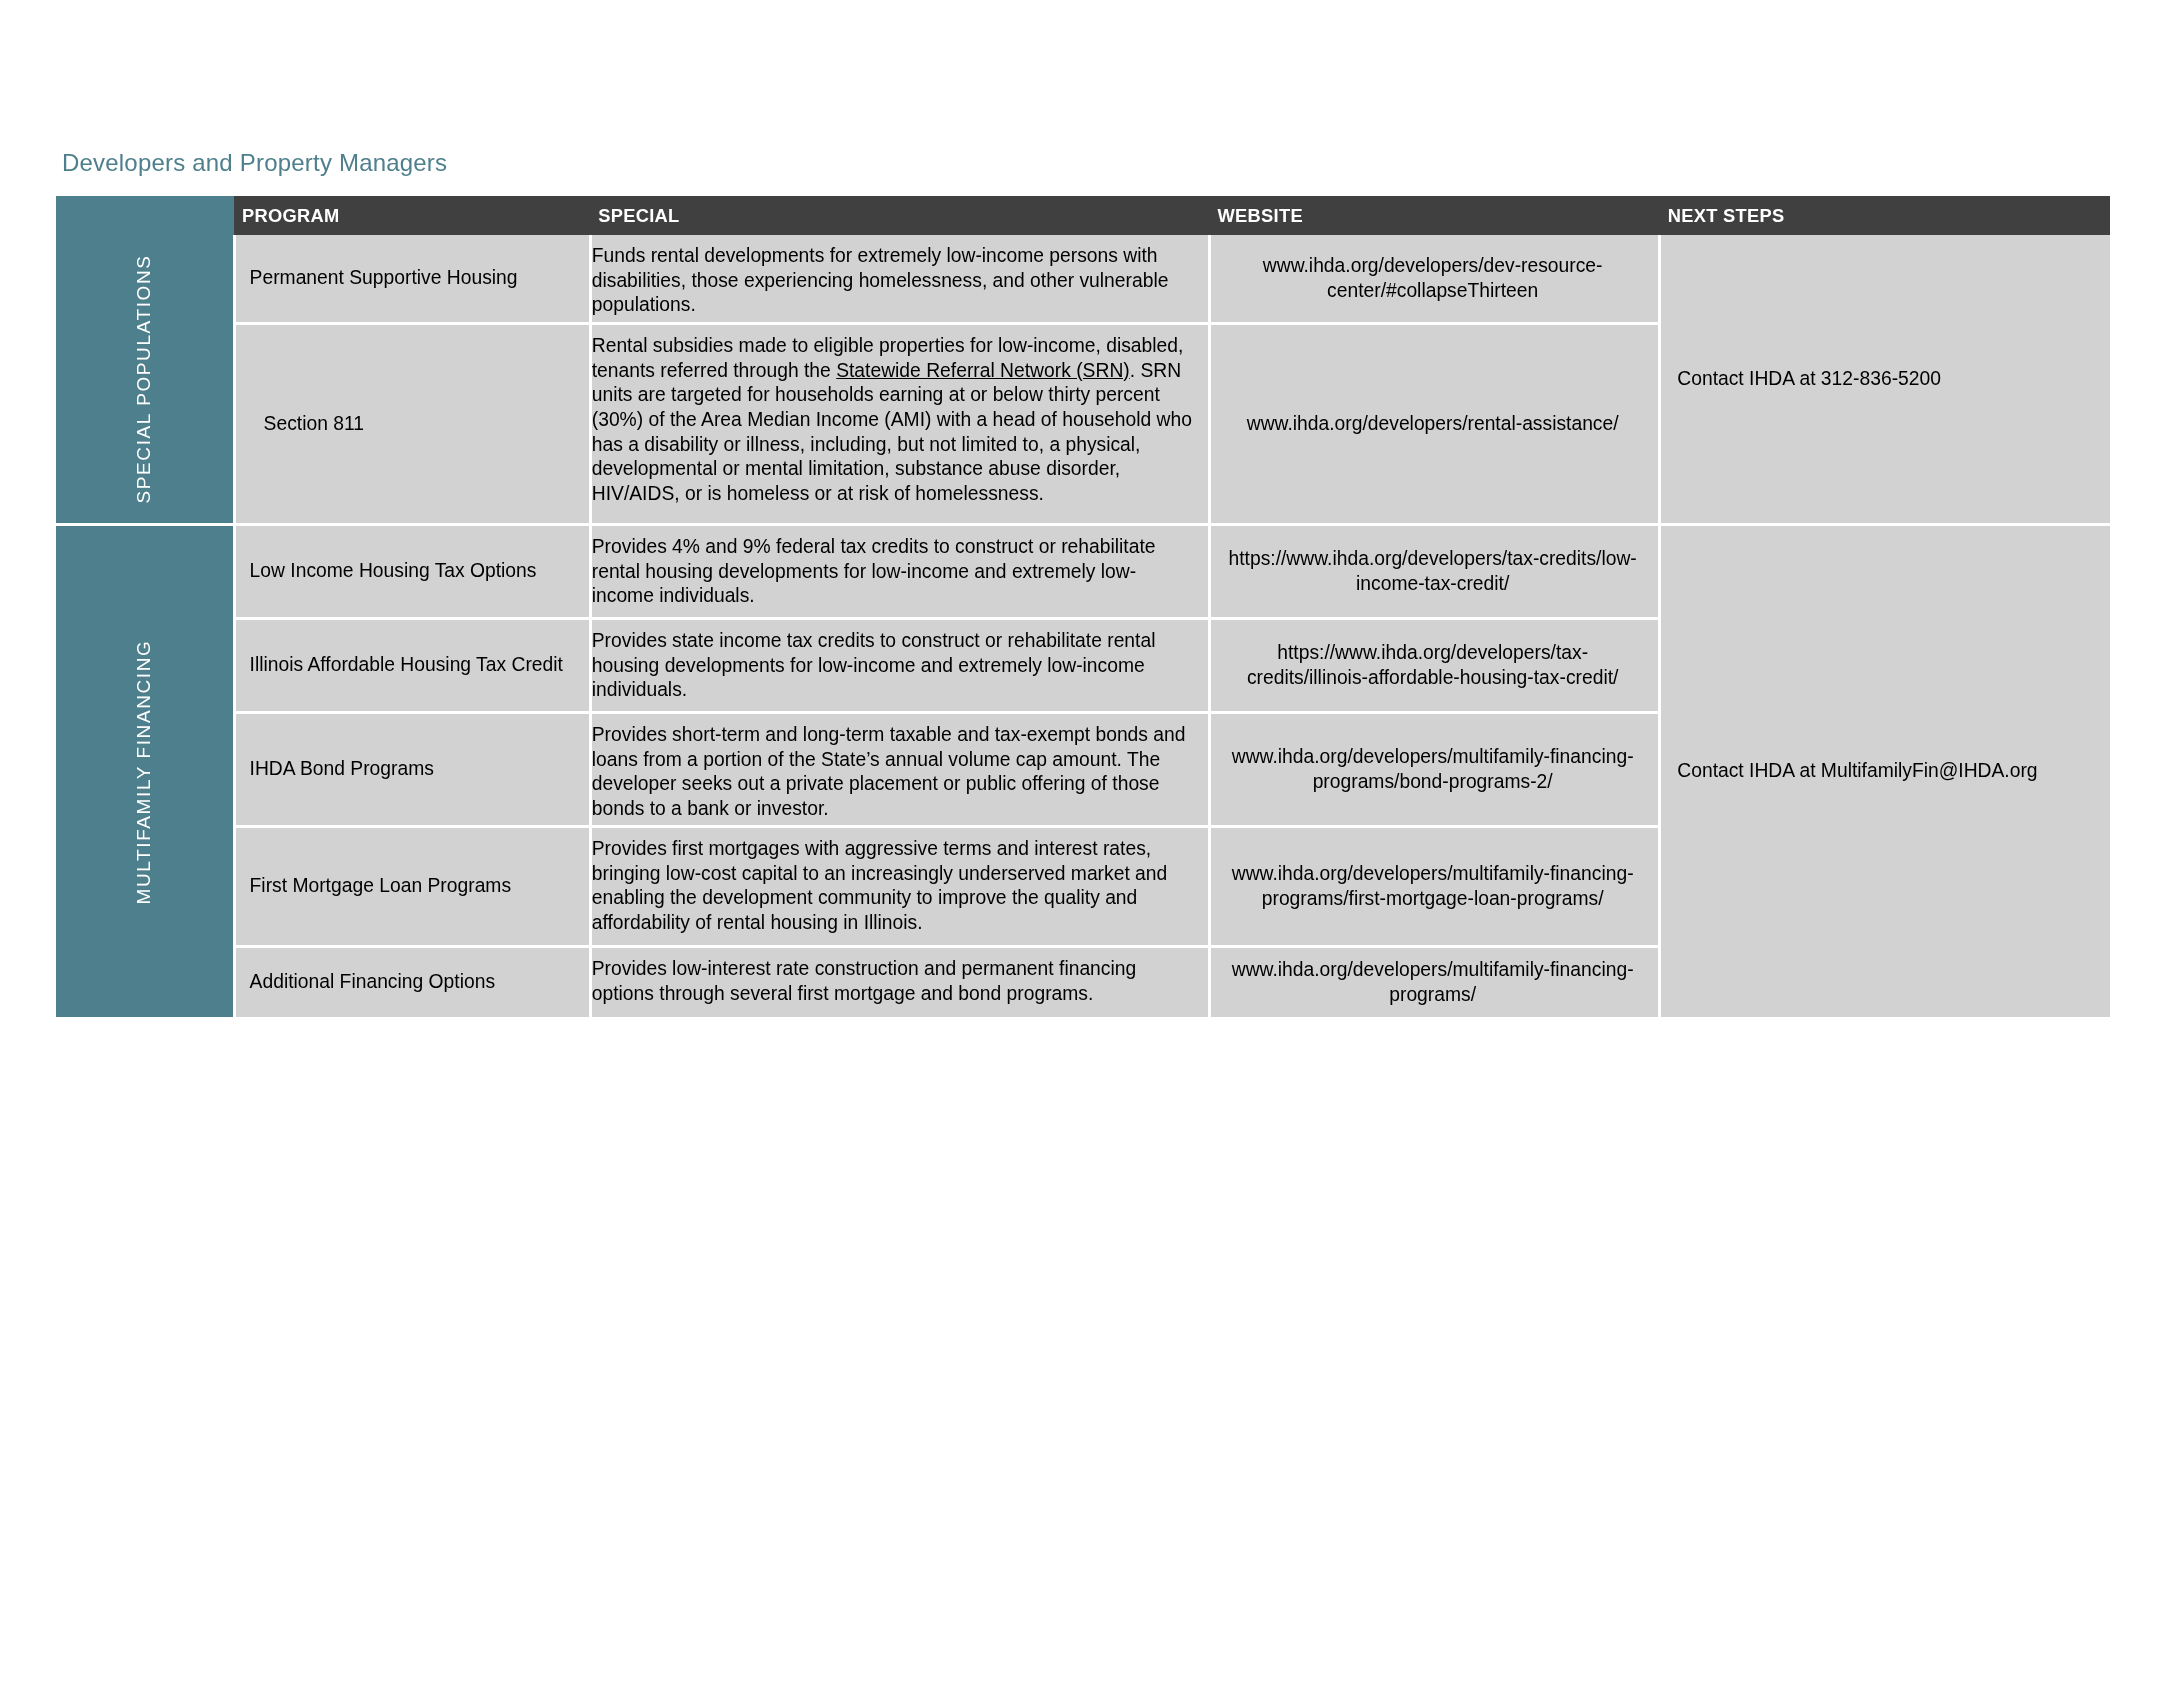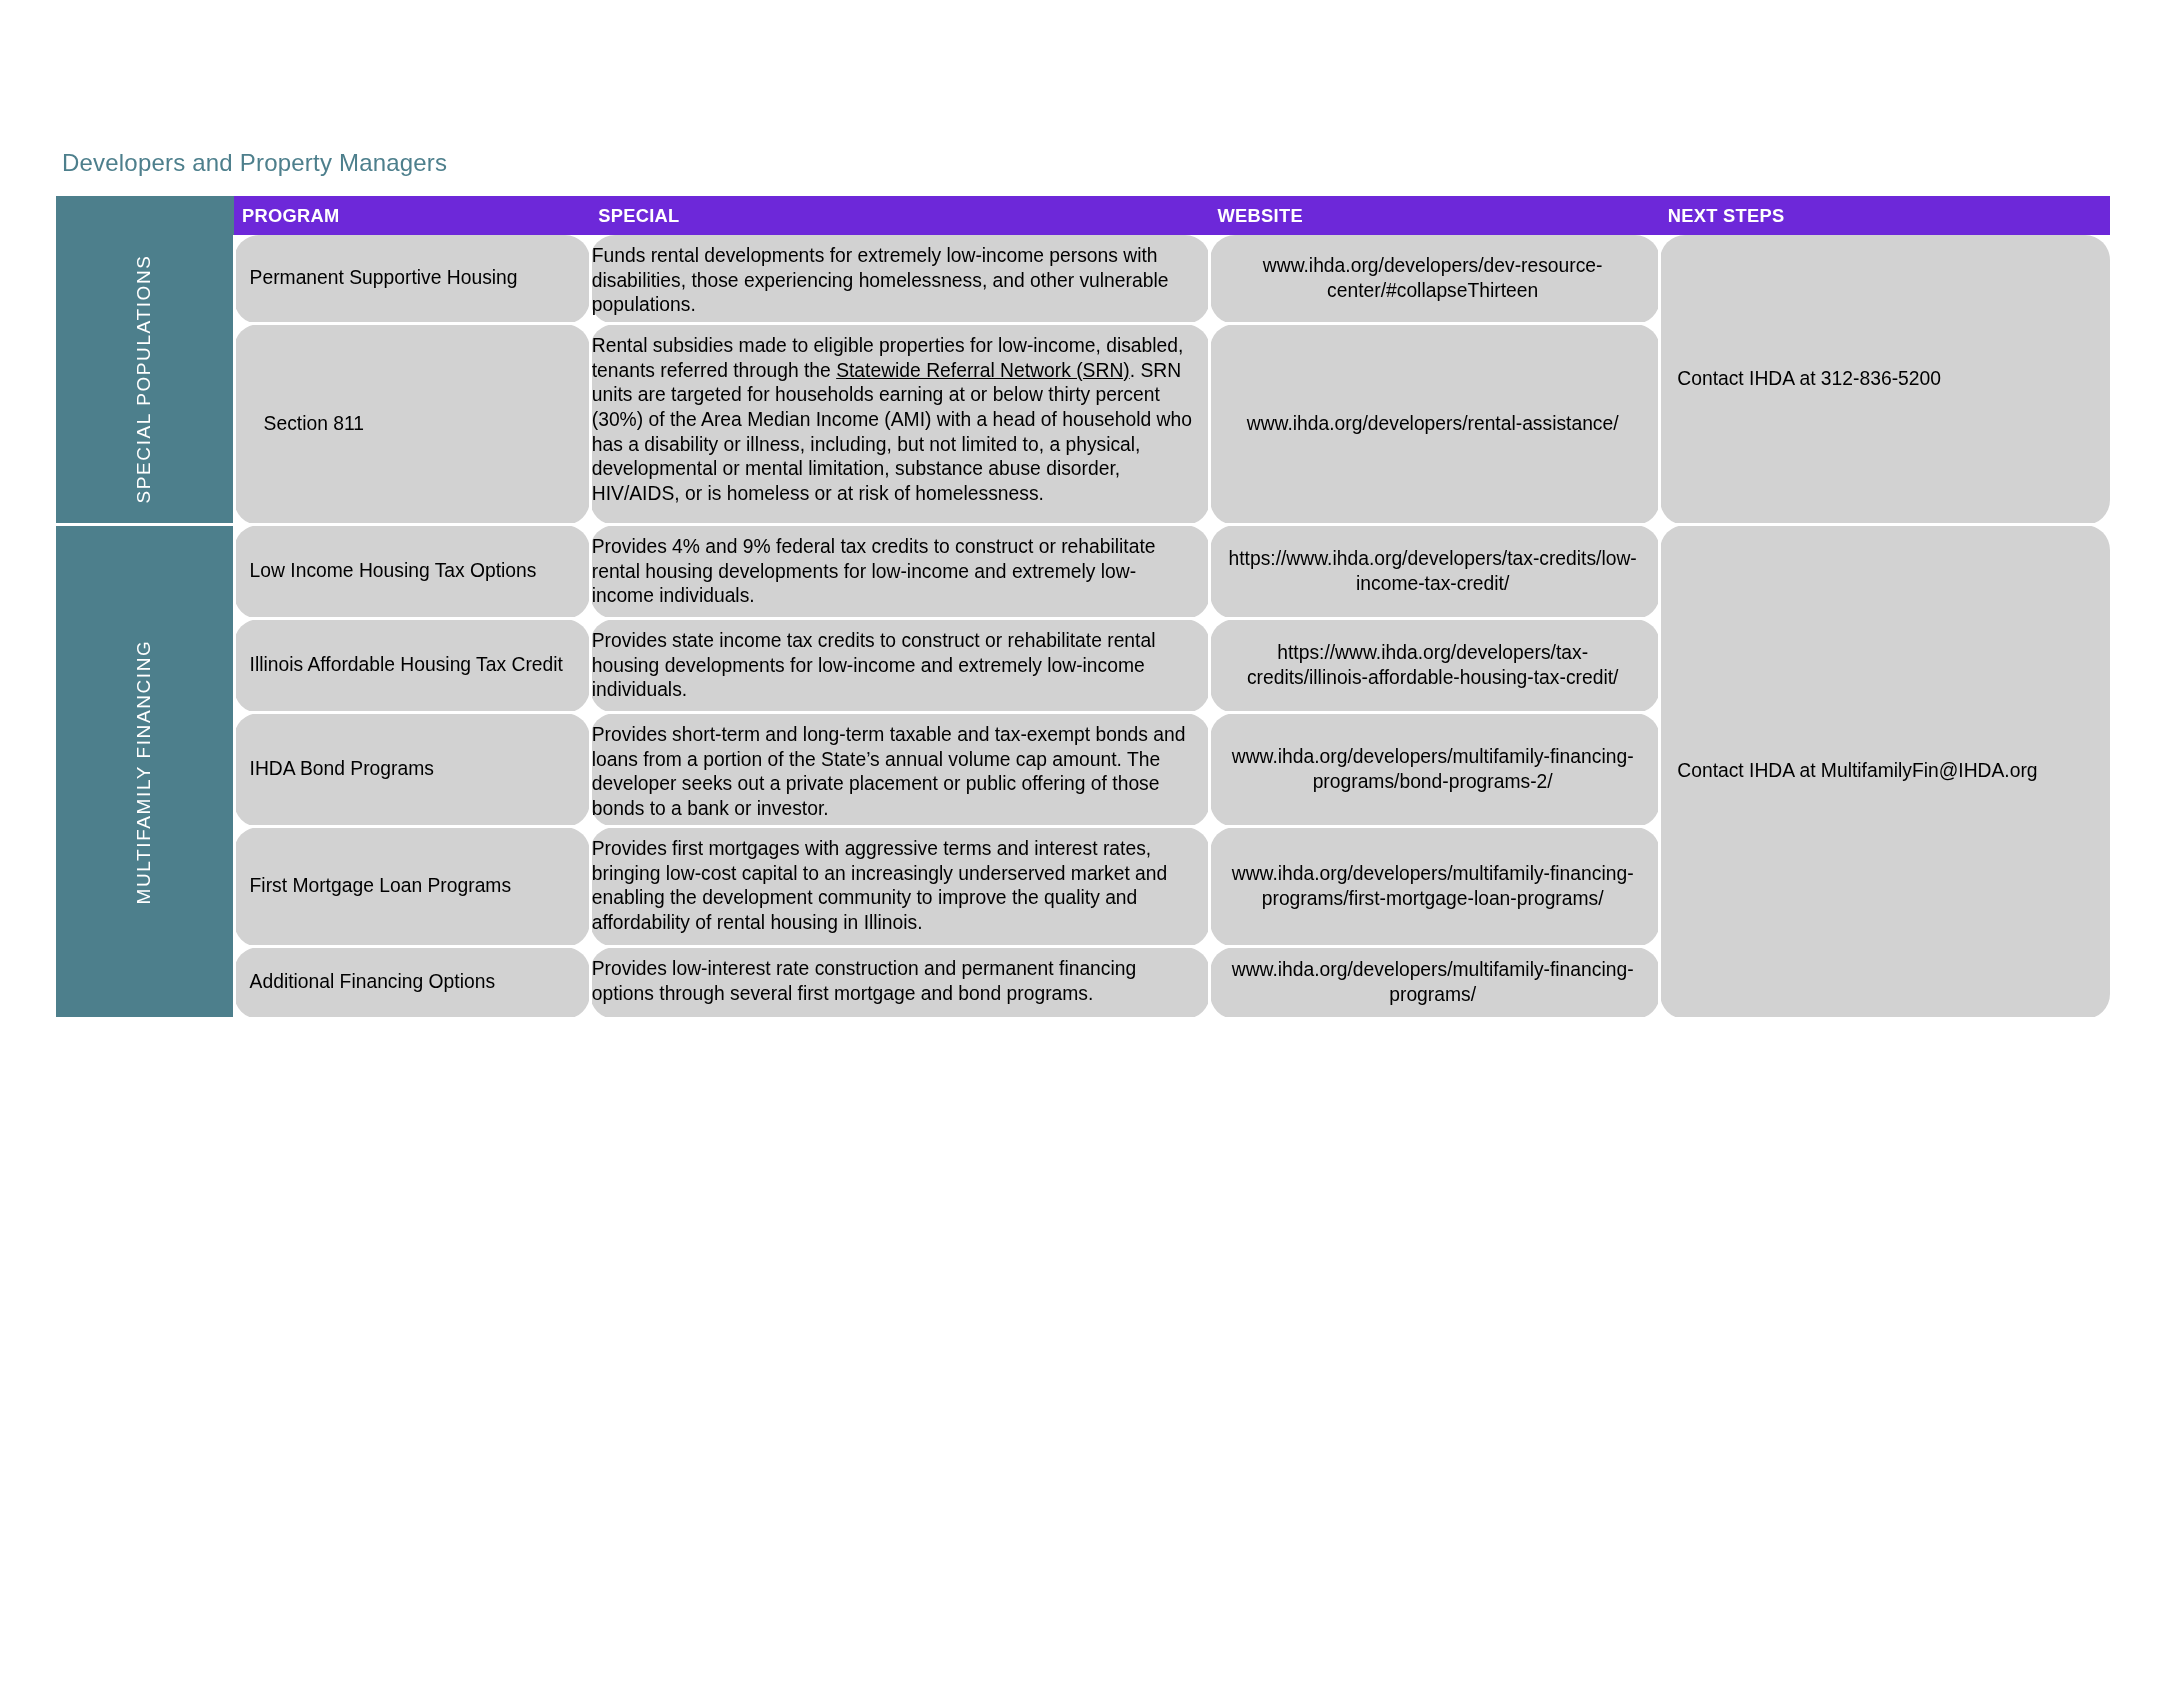--- a/index.html
+++ b/index.html
@@ -48,21 +48,21 @@
   }
   
   col.c-side   { width: 178px; }
   col.c-prog   { width: 356px; }
   col.c-over   { width: 619px; }
   col.c-web    { width: 450px; }
   col.c-next   { width: 450px; }
 
   
   .hdr {
-    background: #6d28d9;
+    background: #404040;
     color: #ffffff;
     font-size: 18.3px;
     font-weight: bold;
     letter-spacing: 0.3px;
     height: 30px;
     padding: 5px 0 4px 8px !important;
     vertical-align: middle !important;
     font-family: "Liberation Sans", sans-serif;
   }
   .hdr-blank {
@@ -89,21 +89,20 @@
   }
 
   
   .cell {
     background: #d2d2d2;
     border-bottom: 3px solid #ffffff;
     border-right: 3px solid #ffffff;
     font-size: 19.3px;
     line-height: 1.28;
     padding: 10px 12px 10px 12px;
-    border-radius: 25px;
   }
   .cell.prog {
     vertical-align: middle;
     padding-left: 14px;
   }
   .cell.over {
     vertical-align: top;
     padding-top: 9px;
     padding-right: 14px;
   }

